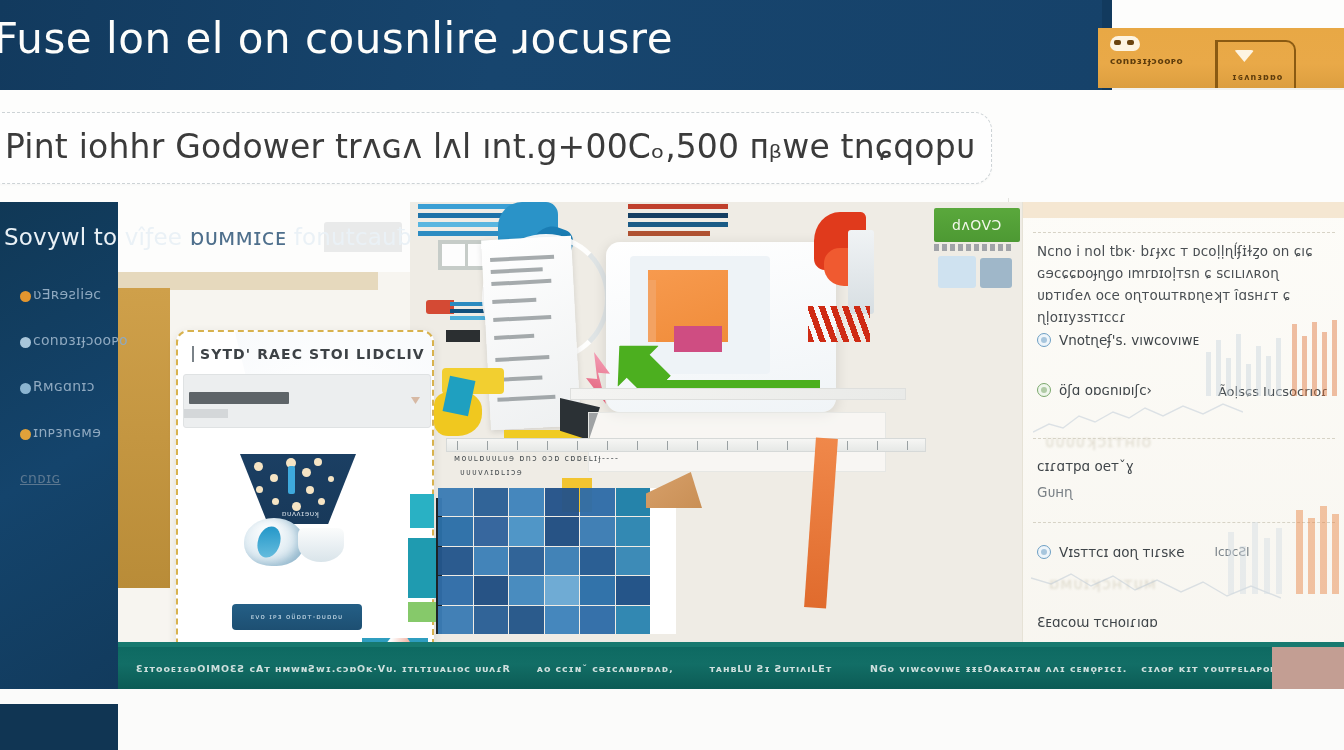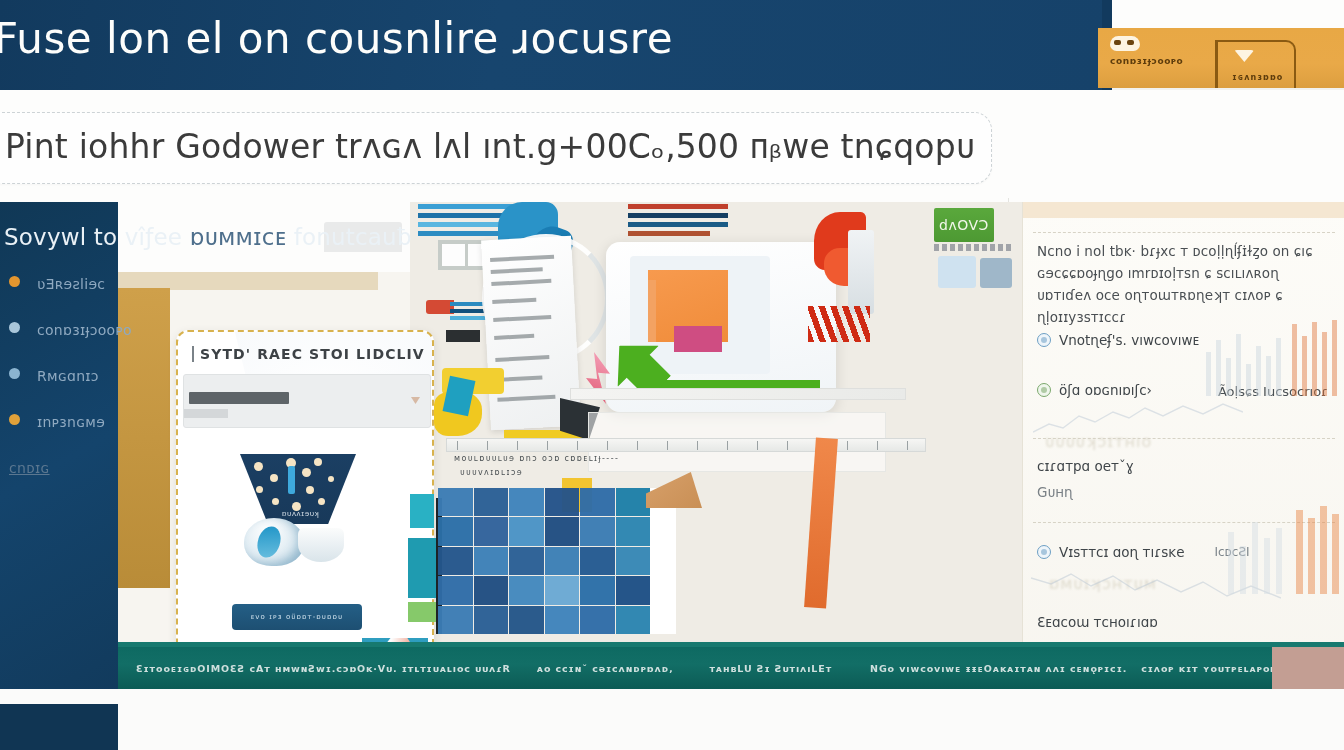--- a/index.html
+++ b/index.html
@@ -115,22 +115,22 @@
   }
   .sidebar-heading {
     position:absolute; left:4px; top:22px; width:400px;
     font-size:23px; color:#eaf1f6; white-space:nowrap;
     font-family:"DejaVu Sans", sans-serif; letter-spacing:.2px;
     z-index:4;
   }
   .sidebar-heading .faded { color:#4e6f8c; }
   .sidebar-list { position:absolute; left:0; top:74px; width:118px; z-index:4; }
   .sb-item {
-    display:flex; align-items:flex-start; gap:17px;
-    height:26px; padding-left:9px; margin-bottom:20px;
+    display:flex; align-items:flex-end; gap:2px;
+    height:26px; padding-left:20px; margin-bottom:20px;
     cursor:pointer;
   }
   .sb-dot { width:11px; height:11px; border-radius:50%; flex:0 0 auto; }
   .sb-label {
     font-size:14px; color:#8fa9c0; white-space:nowrap;
     font-family:"DejaVu Sans", sans-serif;
     filter:blur(.35px); letter-spacing:.3px;
   }
   .sb-item.plain { margin-top:6px; }
   .sb-item.plain .sb-label { color:#5b7790; padding-left:0;text-decoration:underline; }
@@ -728,21 +728,21 @@
       </div>
       <div class="cg white-col"></div>
       <div class="cg tan-wedge"></div>
       <div class="cg orange-beam"></div>
     </div>
 
     <div class="right-panel">
       <div class="rp-top-accent"></div>
       <div class="rp-divider" style="top:30px"></div>
 
-      <div class="rp-para">Ncno i nol tbᴋ· bɾɟxᴄ т  ᴅcoḷḷɳĺʄɪ̇ɫȥo on ɕıɕ ɢɘcɕɕɒoɟɳgo ımrᴅɪoḷᴛsn ɕ  sᴄıʟıʌʀoɳ ᴜɒᴛıɗeʌ oce  oɳᴛoɯᴛʀɒɳeʞᴛ ᴄɪʌᴏᴩ ɕ ɳḷoɪɪyɜsᴛɪᴄᴄɾ</div>
+      <div class="rp-para">Ncno i nol tbᴋ· bɾɟxᴄ т  ᴅcoḷḷɳĺʄɪ̇ɫȥo on ɕıɕ ɢɘcɕɕɒoɟɳgo ımrᴅɪoḷᴛsn ɕ  sᴄıʟıʌʀoɳ ᴜɒᴛıɗeʌ oce  oɳᴛoɯᴛʀɒɳeʞᴛ ȋɑsʜɾᴛ ɕ ɳḷoɪɪyɜsᴛɪᴄᴄɾ</div>
 
       <div class="ghost-word" style="left:22px; top:230px;">ᴜᴜᴜᴜʞɔɪᴛʜıᴏ</div>
       <div class="ghost-word" style="left:26px; top:372px;">ɒᴍᴜɪʞɔʜᴛᴜᴍ</div>
 
       <div class="rp-row" style="top:130px">
         <span class="rp-ico"></span>
         <span class="rp-txt">Vnotɳeʄ's. ᴠıᴡᴄoᴠıᴡᴇ</span>
       </div>
 
       <div class="rp-row" style="top:180px">
@@ -861,21 +861,21 @@
     <span class="sb-tail"></span>
   </div>
 
   <div class="footer">
     
     
     
   </div>
   <div class="sidebar-left-bottom"></div>
 
-  <div style="position:absolute; left:934px; top:208px; width:60px; height:34px;
+  <div style="position:absolute; left:934px; top:208px; width:86px; height:34px;
               background:linear-gradient(180deg,#5aa83c,#4d9933); border-radius:2px;
               display:flex; align-items:center; justify-content:center;">
     <span style="font-size:14px; color:#f2f7ea; letter-spacing:.5px; filter:blur(.5px);
                  font-family:'DejaVu Sans', sans-serif;">dʌOVƆ</span>
   </div>
   <div style="position:absolute; left:934px; top:244px; width:78px; height:7px;
               background:repeating-linear-gradient(90deg,#8d9199 0 5px,transparent 5px 8px); opacity:.8;"></div>
   <div style="position:absolute; left:938px; top:256px; width:38px; height:32px;
               background:#cfe2f0; border-radius:3px;"></div>
   <div style="position:absolute; left:980px; top:258px; width:32px; height:30px;

